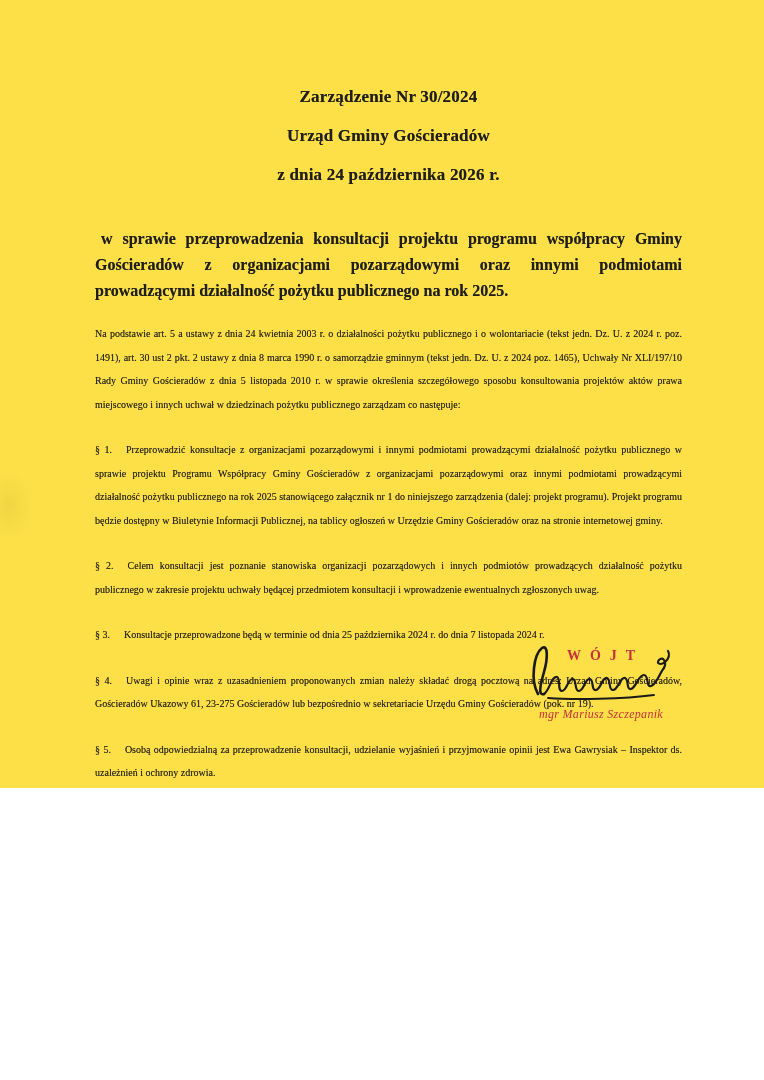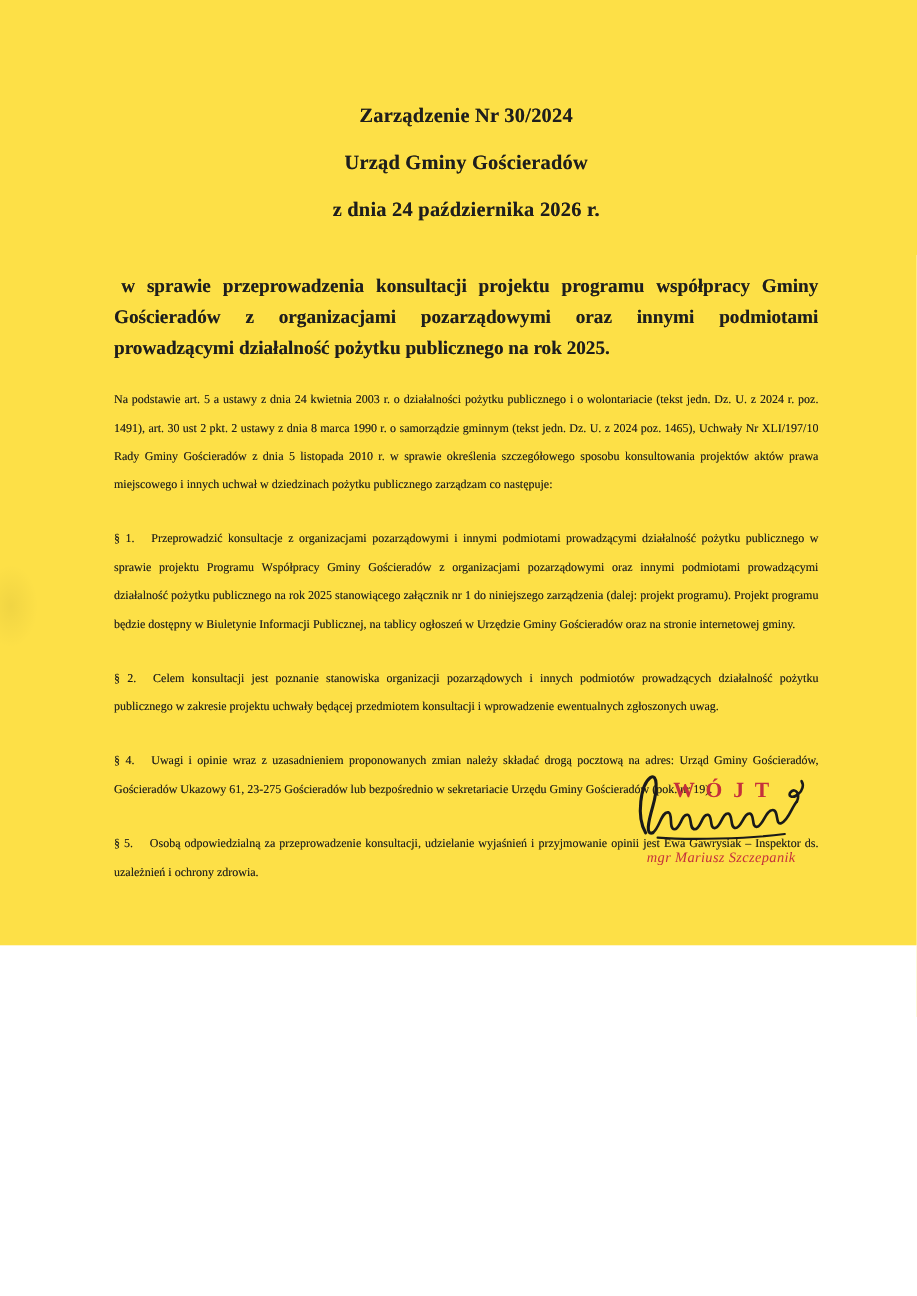--- a/index.html
+++ b/index.html
@@ -60,21 +60,21 @@
     width: 210px;
     height: 80px;
     text-align: center;
   }
   .stamp-title {
     position: absolute;
     top: 6px;
     left: 0; right: 0;
     color: #c5303c;
     font-weight: bold;
-    font-size: 18px;
+    font-size: 14px;
     letter-spacing: 9px;
     text-indent: 9px;
     font-family: "Liberation Serif", serif;
   }
   .signature-svg {
     position: absolute;
     top: 0px;
     left: 8px;
   }
   .signer-name {
@@ -104,20 +104,23 @@
 
     <p class="body preamble">Na podstawie art. 5 a ustawy z dnia 24 kwietnia 2003 r. o działalności pożytku publicznego i o wolontariacie (tekst jedn. Dz. U. z 2024 r. poz. 1491), art. 30 ust 2 pkt. 2 ustawy z dnia 8 marca 1990 r. o samorządzie gminnym (tekst jedn. Dz. U. z 2024 poz. 1465), Uchwały Nr XLI/197/10 Rady Gminy Gościeradów z dnia 5 listopada 2010 r. w sprawie określenia szczegółowego sposobu konsultowania projektów aktów prawa miejscowego i innych uchwał w dziedzinach pożytku publicznego zarządzam co następuje:</p>
 
     <p class="body">
       <span class="marker">§ 1.</span><span>Przeprowadzić konsultacje z organizacjami pozarządowymi i innymi podmiotami prowadzącymi działalność pożytku publicznego w sprawie projektu Programu Współpracy Gminy Gościeradów z organizacjami pozarządowymi oraz innymi podmiotami prowadzącymi działalność pożytku publicznego na rok 2025 stanowiącego załącznik nr 1 do niniejszego zarządzenia (dalej: projekt programu). Projekt programu będzie dostępny w Biuletynie Informacji Publicznej, na tablicy ogłoszeń w Urzędzie Gminy Gościeradów oraz na stronie internetowej gminy.</span>
     </p>
     <p class="body">
       <span class="marker">§ 2.</span><span>Celem konsultacji jest poznanie stanowiska organizacji pozarządowych i innych podmiotów prowadzących działalność pożytku publicznego w zakresie projektu uchwały będącej przedmiotem konsultacji i wprowadzenie ewentualnych zgłoszonych uwag.</span>
     </p>
     <p class="body">
+      <span class="marker">§ 3.</span><span>Konsultacje przeprowadzone będą w terminie od dnia 25 października 2024 r. do dnia 7 listopada 2024 r.</span>
+    </p>
+    <p class="body">
       <span class="marker">§ 4.</span><span>Uwagi i opinie wraz z uzasadnieniem proponowanych zmian należy składać drogą pocztową na adres: Urząd Gminy Gościeradów, Gościeradów Ukazowy 61, 23-275 Gościeradów lub bezpośrednio w sekretariacie Urzędu Gminy Gościeradów (pok. nr 19).</span>
     </p>
     <p class="body">
       <span class="marker">§ 5.</span><span>Osobą odpowiedzialną za przeprowadzenie konsultacji, udzielanie wyjaśnień i przyjmowanie opinii jest Ewa Gawrysiak – Inspektor ds. uzależnień i ochrony zdrowia.</span>
     </p>
   </div>
 
   <div class="signature-block">
     <div class="stamp-title">WÓJT</div>
     <svg class="signature-svg" width="190" height="62" viewBox="0 0 190 62" aria-hidden="true">

